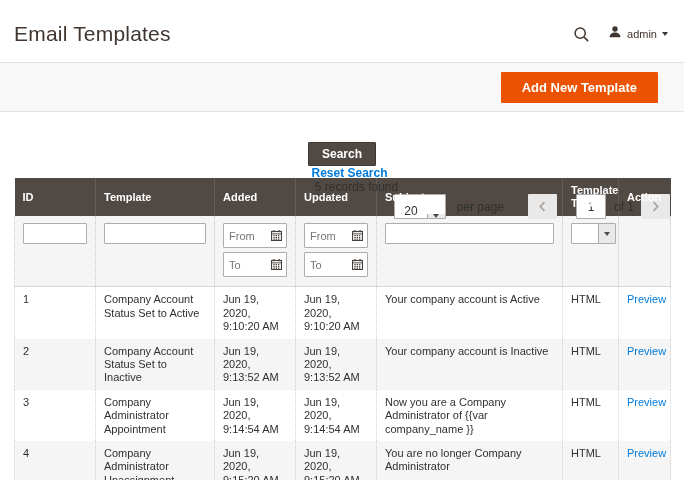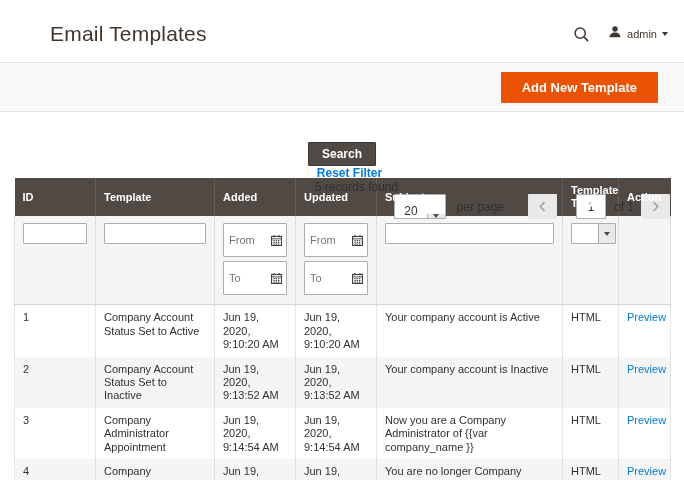--- a/index.html
+++ b/index.html
@@ -2,21 +2,21 @@
 <html><head>
 <meta charset="utf-8">
 <style>
   * { box-sizing: border-box; margin: 0; padding: 0; }
   html,body { width: 684px; height: 480px; background: #fff; overflow: hidden;
     font-family: "Liberation Sans", sans-serif; color: #303030; }
 
   
   .page-header { display: flex; align-items: center; justify-content: space-between;
     padding: 22px 16px 16px 14px; }
-  .page-title { font-size: 21px; font-weight: 400; color: #41362f; letter-spacing: .2px; margin-left: 36px; }
+  .page-title { font-size: 21px; font-weight: 400; color: #41362f; letter-spacing: .2px; }
   .hdr-right { display: flex; align-items: center; gap: 18px; }
   .icon-btn { display: flex; align-items: center; cursor: pointer; }
   .admin-menu { display: flex; align-items: center; gap: 5px; cursor: pointer; }
   .admin-name { font-size: 11px; color: #41362f; }
   .caret-down { width: 0; height: 0; border-left: 3.5px solid transparent;
     border-right: 3.5px solid transparent; border-top: 4px solid #41362f; }
 
   
   .toolbar-band { height: 50px; background: #f8f8f8; border-top: 1px solid #e3e3e3;
     border-bottom: 1px solid #e3e3e3; display: flex; align-items: center;
@@ -50,21 +50,21 @@
   tr.head th { background: #514943; color: #fff; font-size: 11px; font-weight: bold;
     text-align: left; vertical-align: middle; padding: 6px 8px; line-height: 1.2;
     border-left: 1px solid #665d56; cursor: pointer; }
   tr.head th:first-child { border-left: none; margin-left: 31px; }
   tr.filters td { background: #f5f5f5; padding: 7px 8px 5px 8px; vertical-align: top;
     border-left: 1px dotted #c9c9c9; border-bottom: 1px solid #d6d6d6; }
   tr.filters td:first-child { border-left: 1px dotted #c9c9c9; }
   tr.filters td:last-child { border-right: 1px dotted #c9c9c9; }
   .text-filter { width: 100%; height: 21px; border: 1px solid #adadad; border-radius: 1px;
     font-family: inherit; font-size: 11px; padding: 0 4px; background: #fff; }
-  .date-box { display: flex; align-items: center; height: 34px; border: 1px solid #adadad;
+  .date-box { display: flex; align-items: center; height: 25px; border: 1px solid #adadad;
     border-radius: 1px; background: #fff; padding: 0 4px 0 5px; margin-bottom: 4px; }
   .date-box input { flex: 1 1 auto; width: 30px; border: none; outline: none; font-family: inherit;
     font-size: 11px; background: transparent; color: #303030; }
   .cal-btn { flex: 0 0 auto; background: none; border: none; padding: 0; cursor: pointer;
     display: flex; align-items: center; }
   .mini-select { display: inline-flex; align-items: stretch; height: 21px; background: #fff;
     border: 1px solid #adadad; border-radius: 1px; cursor: pointer; }
   .mini-select .main { width: 26px; }
   .mini-select .select-caret { width: 17px; }
   tbody td { font-size: 11px; line-height: 1.22; padding: 6px 8px 5px 8px; vertical-align: top;
@@ -101,21 +101,21 @@
     </span>
   </div>
 </div>
 
 <div class="toolbar-band">
   <button class="btn-primary">Add New Template</button>
 </div>
 
 <div class="grid-controls">
   <button class="btn-search">Search</button>
-  <a class="reset-link">Reset Filter</a>
+  <a class="reset-link">Reset Search</a>
   <span class="records-found">5 records found</span>
 
   <div class="controls-right">
     <span class="select-ctrl">
       <span class="select-value">20</span>
       <span class="select-caret">
         <span class="caret-down"></span>
       </span>
     </span>
     <span class="per-page-label">per page</span>

